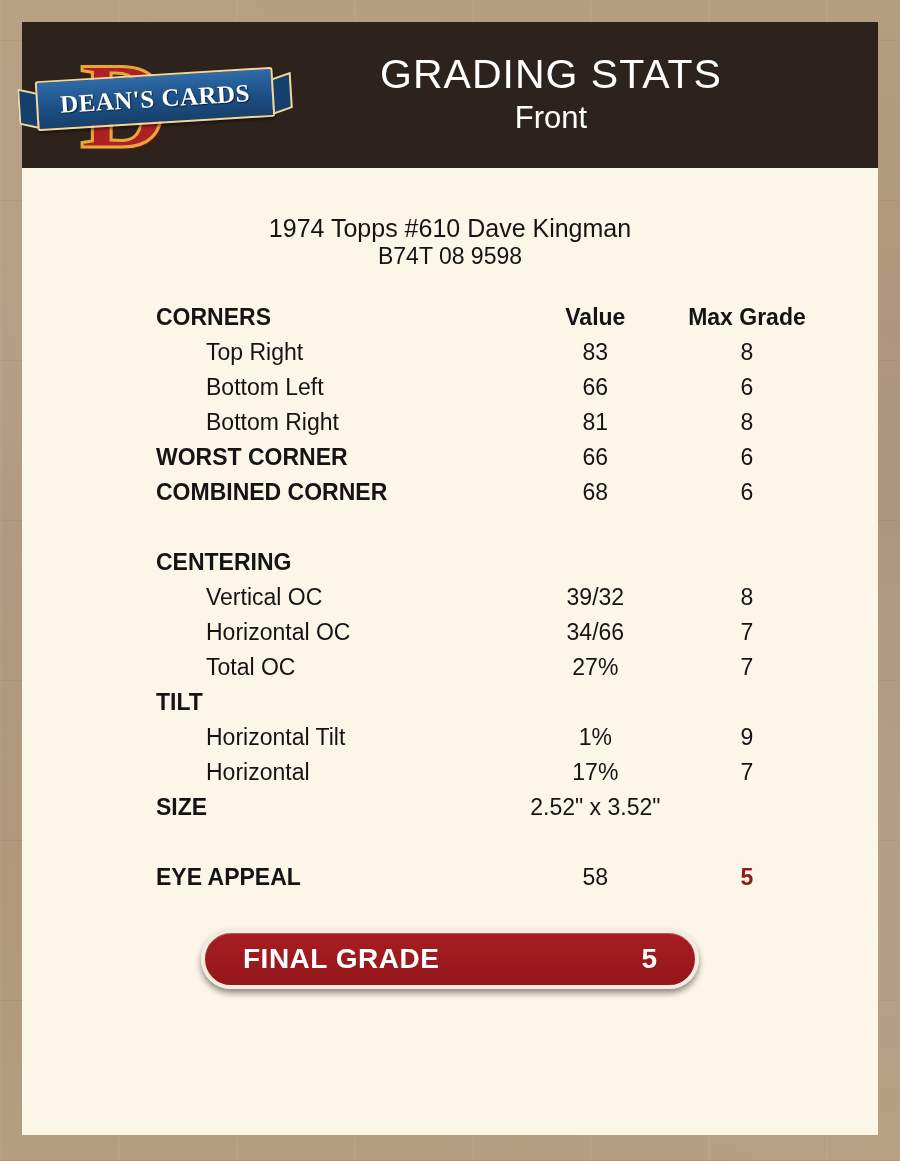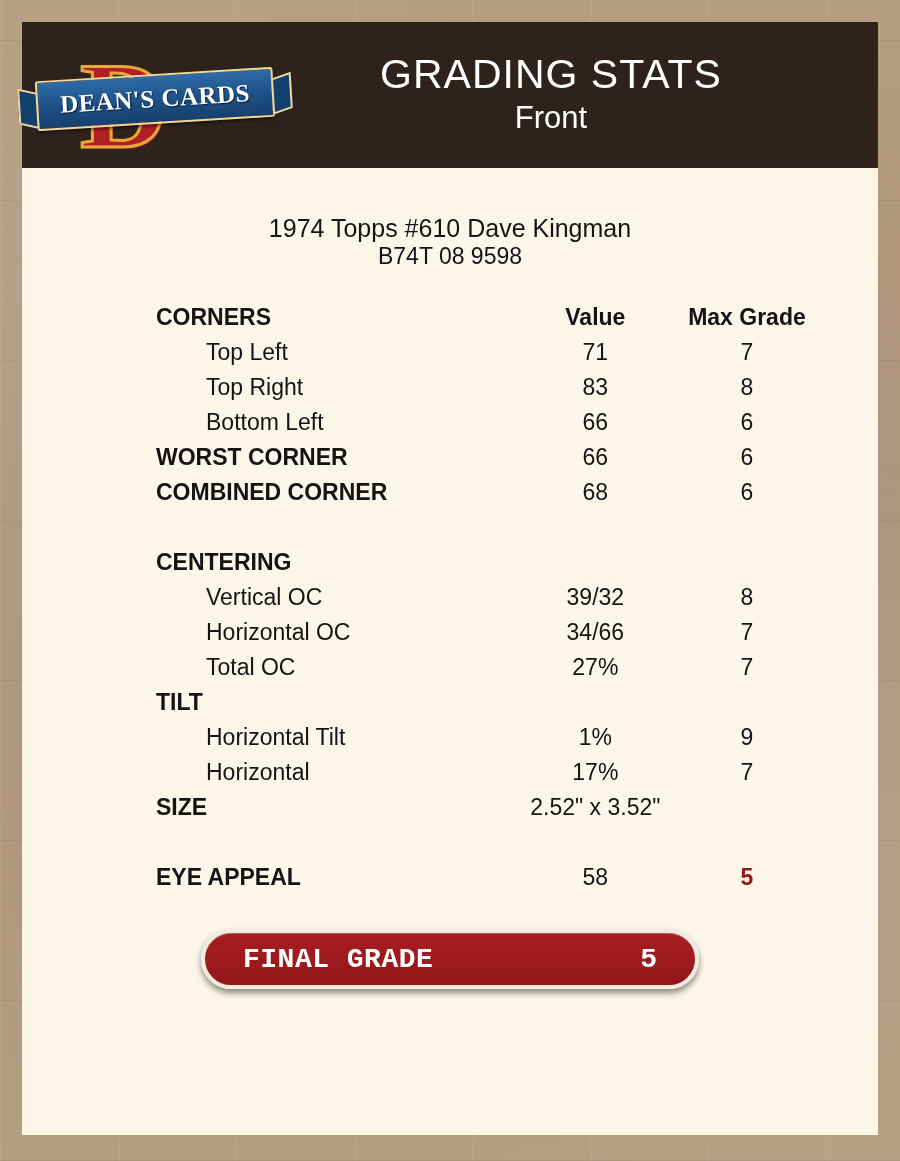--- a/index.html
+++ b/index.html
@@ -158,21 +158,20 @@
   .indent { padding-left: 50px !important; }
   .spacer td { height: 22px; }
   .small-spacer td { height: 12px; }
   .grade-red { color: #8e1b1b; font-weight: bold; }
   .size-value { text-align: center; }
 
   .final-wrap {
     margin-top: 34px;
     display: flex;
     justify-content: center;
-    font-family: Liberation Mono, monospace;
   }
   .final-grade {
     width: 498px;
     height: 60px;
     background: linear-gradient(180deg, #a81d22 0%, #931619 100%);
     border: 4px solid #f2ece0;
     border-radius: 30px;
     box-shadow: 0 4px 6px rgba(0,0,0,0.45), inset 0 1px 0 rgba(255,255,255,0.25);
     display: flex;
     align-items: center;
@@ -219,33 +218,33 @@
 
     <table class="stats">
       <tbody>
         <tr>
           <td class="col-label hdr">CORNERS</td>
           <td class="col-value hdr">Value</td>
           <td class="col-max hdr">Max Grade</td>
         </tr>
 
         <tr>
-          <td class="col-label indent">Top Left</td>
-          <td class="col-value">71</td>
-          <td class="col-max">7</td>
-        </tr>
-        <tr>
           <td class="col-label indent">Top Right</td>
           <td class="col-value">83</td>
           <td class="col-max">8</td>
         </tr>
         <tr>
           <td class="col-label indent">Bottom Left</td>
           <td class="col-value">66</td>
           <td class="col-max">6</td>
+        </tr>
+        <tr>
+          <td class="col-label indent">Bottom Right</td>
+          <td class="col-value">81</td>
+          <td class="col-max">8</td>
         </tr>
 
         <tr>
           <td class="col-label section">WORST CORNER</td>
           <td class="col-value">66</td>
           <td class="col-max">6</td>
         </tr>
         <tr>
           <td class="col-label section">COMBINED CORNER</td>
           <td class="col-value">68</td>

